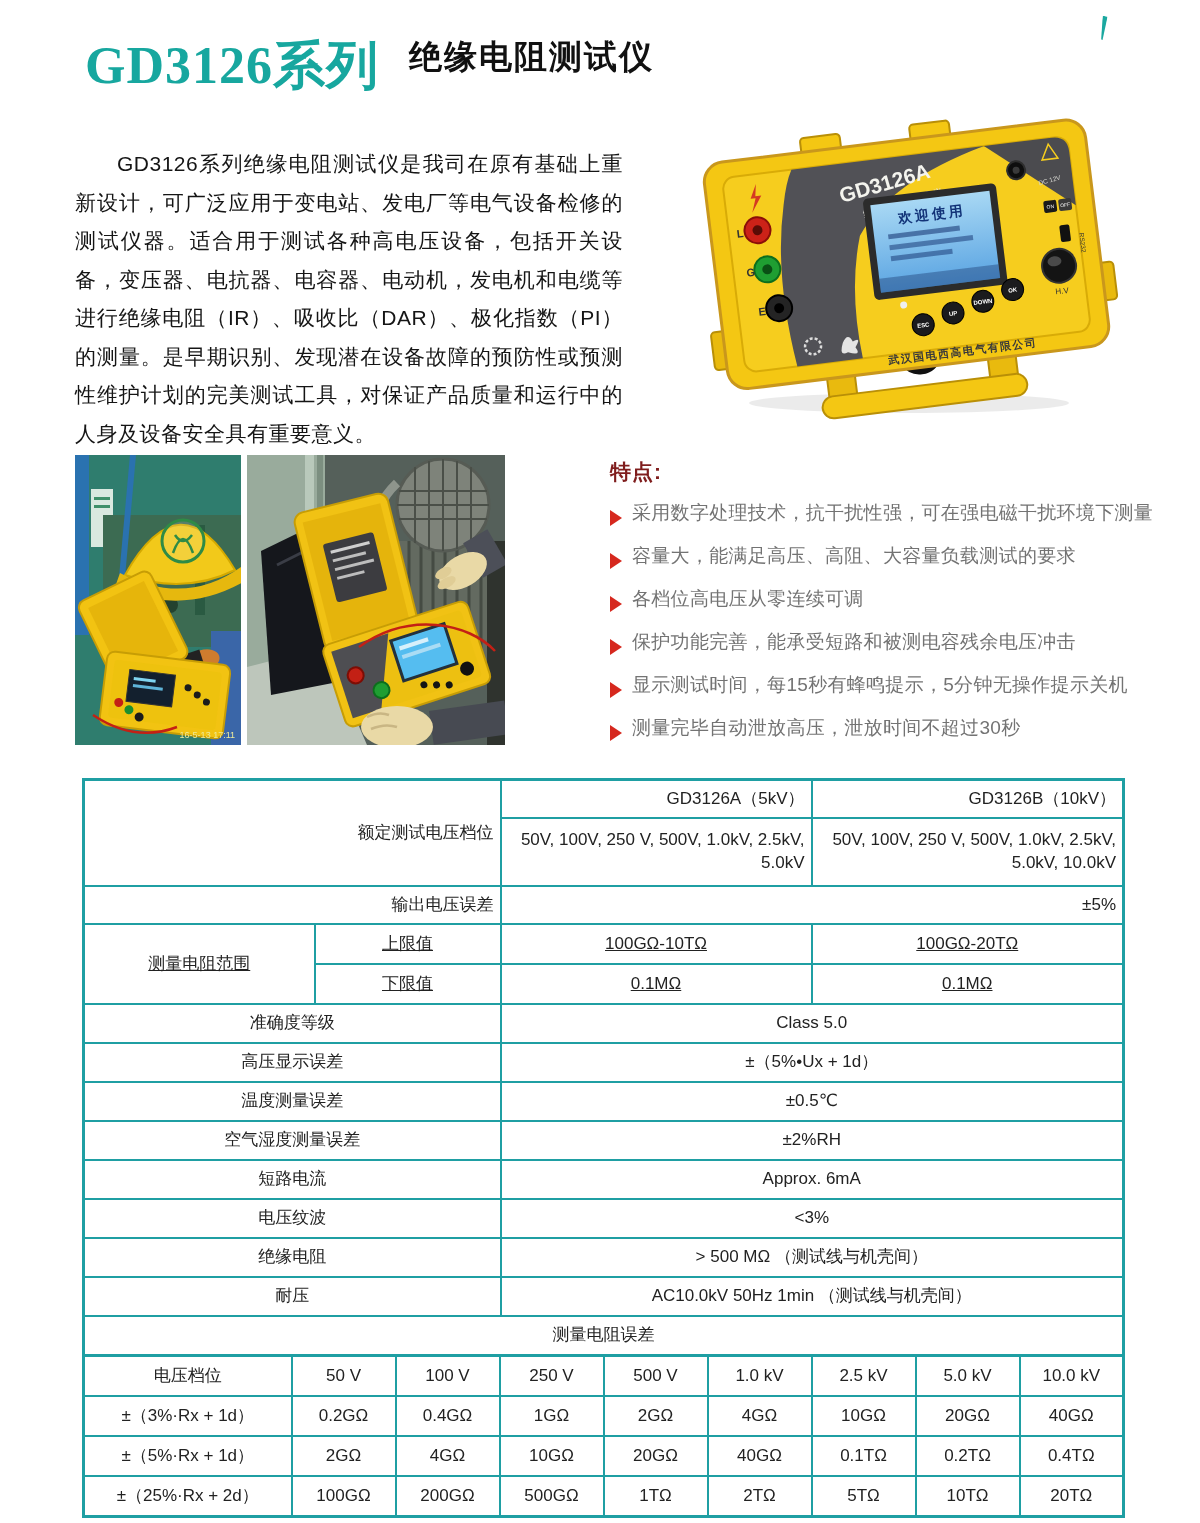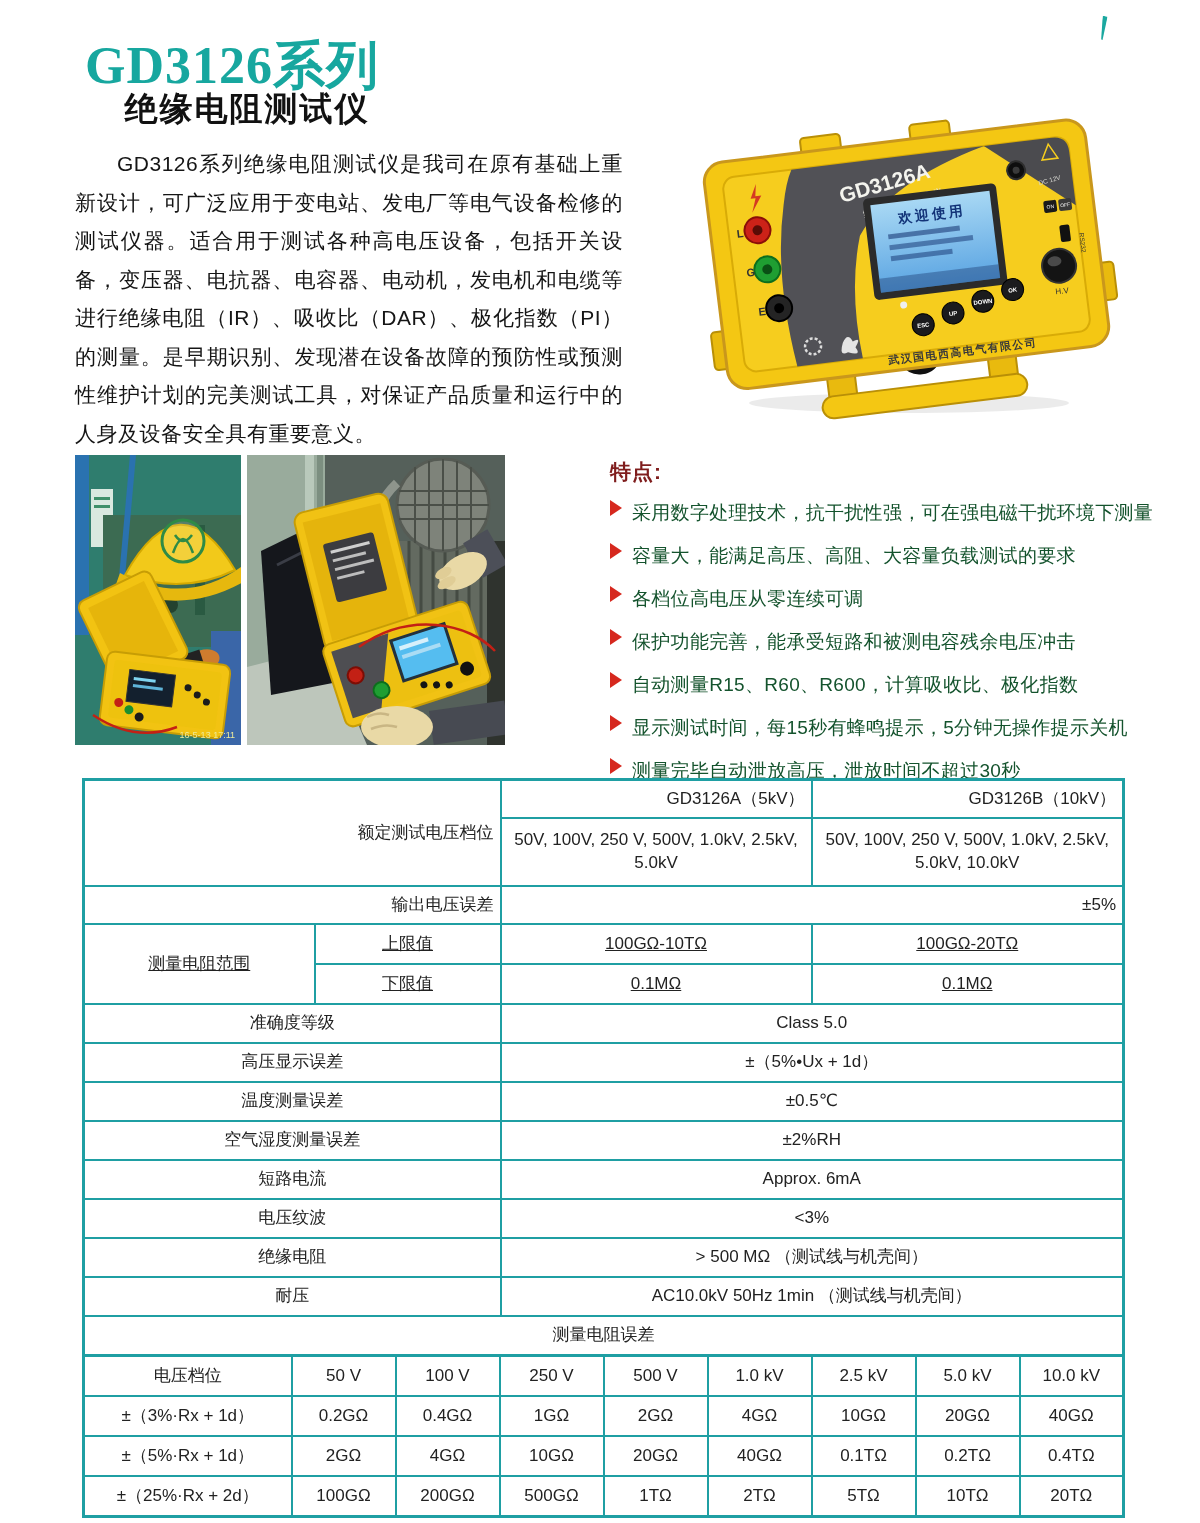--- a/index.html
+++ b/index.html
@@ -12,21 +12,21 @@
 
   
   .corner-mark{
     left:1100px;top:16px;width:7px;height:24px;
     background:#1ba8a0;
     clip-path:polygon(15% 0,85% 0,60% 100%,40% 100%);
     transform:rotate(8deg);
   }
 
   
-  .title-row{left:85px;top:40px;display:flex;align-items:center;flex-direction:column;}
+  .title-row{left:85px;top:40px;display:flex;align-items:flex-start;}
   .series-title{
     font-family:"Liberation Serif","DejaVu Serif",serif;
     font-size:52px;font-weight:bold;color:#17a79f;letter-spacing:1px;line-height:1;
   }
   .product-title{
     font-size:33px;font-weight:bold;color:#111;margin-left:30px;line-height:1;
     padding-bottom:3px;letter-spacing:2px;
   }
 
   
@@ -45,39 +45,39 @@
   .photo{height:290px;overflow:hidden;background:#d946ef;}
   .photo svg{display:block;width:100%;height:100%;}
   .photo-1{width:166px;}
   .photo-2{width:258px;}
 
   
   .features{left:610px;top:458px;width:548px;}
   .features-heading{font-size:21px;font-weight:bold;color:#7f1d1d;margin-bottom:14px;letter-spacing:1px;}
   .feature-list{list-style:none;margin:0;padding:0;}
   .feature-item{
-    display:flex;align-items:flex-start;margin-bottom:17px;font-size:19px;color:#14532d;
+    display:flex;align-items:flex-end;margin-bottom:17px;font-size:19px;color:#737373;
     letter-spacing:0.3px;white-space:nowrap;
   }
   .tri{
     width:0;height:0;flex:0 0 auto;margin-right:10px;
     border-left:12px solid #d6281e;border-top:8px solid transparent;border-bottom:8px solid transparent;
   }
 
   
   .spec-wrap{left:82px;top:778px;width:1040px;}
   table.spec{border-collapse:collapse;width:1040px;table-layout:fixed;
     border:3px solid #1f9fa3;}
   table.spec td{
     border:2px solid #1f9fa3;text-align:center;vertical-align:middle;
     font-size:17px;color:#222;padding:3px 6px;line-height:1.35;
   }
   table.spec.lower{margin-top:-3px;}
   tr.rh-34 td{height:30px;text-align:right;}
-  tr.rh-64 td{height:60px;}
+  tr.rh-64 td{height:60px;text-align:right;}
   tr.rh-36 td{height:32px;text-decoration:underline;}
   tr.rh-35 td{height:31px;}
   tr.rh-37 td{height:32px;}
 </style>
 </head>
 <body>
 
 <div class="abs corner-mark"></div>
 
 <div class="abs title-row">
@@ -330,24 +330,20 @@
         <span class="tri"></span>
         <span>容量大，能满足高压、高阻、大容量负载测试的要求</span>
       </li>
     <li class="feature-item">
         <span class="tri"></span>
         <span>各档位高电压从零连续可调</span>
       </li>
     <li class="feature-item">
         <span class="tri"></span>
         <span>保护功能完善，能承受短路和被测电容残余电压冲击</span>
-      </li>
-    <li class="feature-item">
-        <span class="tri"></span>
-        <span>自动测量R15、R60、R600，计算吸收比、极化指数</span>
       </li>
     <li class="feature-item">
         <span class="tri"></span>
         <span>显示测试时间，每15秒有蜂鸣提示，5分钟无操作提示关机</span>
       </li>
     <li class="feature-item">
         <span class="tri"></span>
         <span>测量完毕自动泄放高压，泄放时间不超过30秒</span>
       </li>
   </ul>

